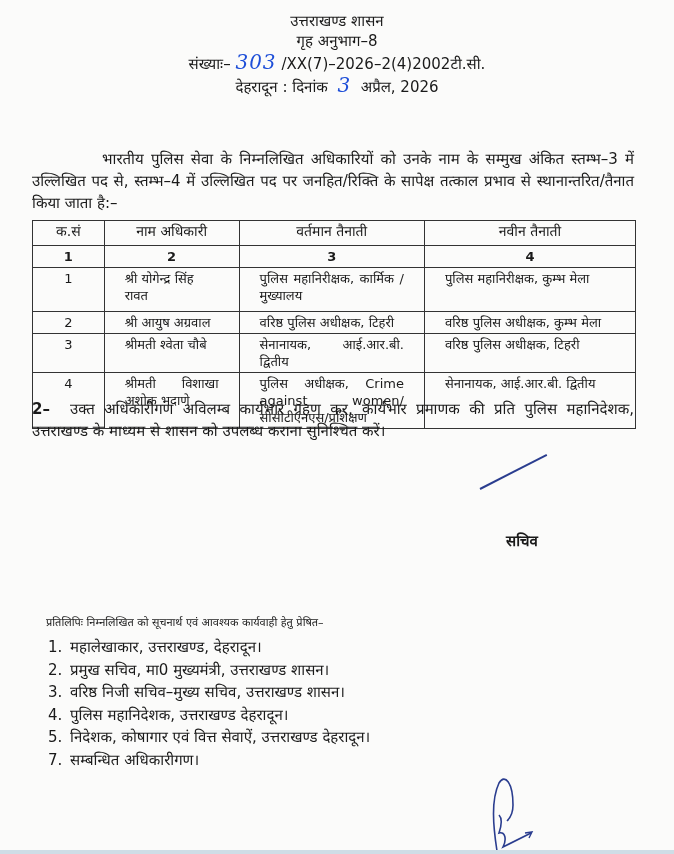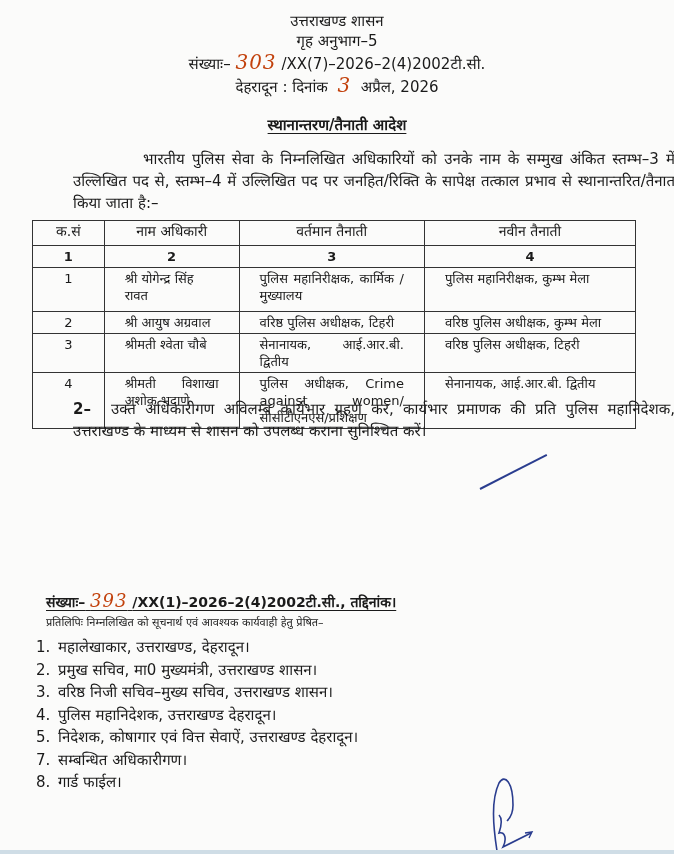--- a/index.html
+++ b/index.html
@@ -11,25 +11,25 @@
       position:relative;
     }
     .page { position:absolute; left:0; top:0; width:538px; height:850px; }
     .bottom-strip { position:absolute; left:0; top:850px; width:674px; height:4px; background:#cfdde6; }
     .center { position:absolute; left:0; width:674px; text-align:center; }
     .hdr { font-size:15px; line-height:18px; }
     .hdr.gov { top:12px; }
     .hdr.dept { top:32px; }
     .hdr.num { top:53px; }
     .hdr.date { top:76px; }
-    .hw { font-family:"DejaVu Serif", serif; color:#c2410c; font-size:20px; font-style:italic; letter-spacing:1px; }
+    .hw { font-family:"DejaVu Serif", serif; color:#1d4ed8; font-size:20px; font-style:italic; letter-spacing:1px; }
     .title { top:114px; font-size:15px; font-weight:bold; text-decoration:underline; text-underline-offset:3px; }
     .para {
       position:absolute; left:32px; width:602px;
-      font-size:15px; line-height:22px; text-align:justify;margin-left:41px;
+      font-size:15px; line-height:22px; text-align:justify;
     }
     .para1 { top:148px; text-indent:70px; }
     table.tbl {
       position:absolute; left:32px; top:220px; width:604px;
       border-collapse:collapse; font-size:13px;
     }
     table.tbl td, table.tbl th {
       border:1px solid #333; padding:2px 20px; vertical-align:top; line-height:17px;
     }
     table.tbl th { font-weight:normal; font-size:14px; text-align:center; height:20px; }
@@ -38,44 +38,43 @@
     .c2 { width:120px; }
     .c3 { width:186px; text-align:justify; }
     .c4 { width:230px; }
     .para2 { top:398px; }
     .para2 .lead { font-weight:bold; margin-right:20px; }
     .sig-line { position:absolute; left:480px; top:488px; width:75px; height:2px; background:#2a3d8f; transform:rotate(-27deg); transform-origin:left center; }
     .signer { position:absolute; left:462px; top:530px; width:120px; text-align:center; font-size:15px; line-height:22px; font-weight:bold; }
     .ref { position:absolute; left:46px; top:590px; font-size:14px; font-weight:bold; text-decoration:underline; text-underline-offset:3px; }
     .ref .hw { font-size:18px; font-weight:normal; }
     .copy-intro { position:absolute; left:46px; top:614px; font-size:11px; }
-    .copy-list { position:absolute; left:36px; top:636px; margin:0; padding:0; list-style:none; font-size:15px; }
+    .copy-list { position:absolute; left:48px; top:636px; margin:0; padding:0; list-style:none; font-size:15px; }
     .copy-list li { line-height:22.5px; }
     .copy-list .n { display:inline-block; width:22px; }
     .initials { position:absolute; left:485px; top:775px; }
   </style>
 </head>
 <body>
 
 <div class="page">
 
   <div class="center hdr gov">उत्तराखण्ड शासन</div>
-  <div class="center hdr dept">गृह अनुभाग–5</div>
+  <div class="center hdr dept">गृह अनुभाग–8</div>
   <div class="center hdr num">
     <span>संख्याः–</span>
     <span class="hw">303</span>
     <span>/XX(7)–2026–2(4)2002टी.सी.</span>
   </div>
   <div class="center hdr date">
     <span>देहरादून : दिनांक</span>
     &nbsp;<span class="hw">3</span>&nbsp;
     <span>अप्रैल, 2026</span>
   </div>
 
-  <div class="center title">स्थानान्तरण/तैनाती आदेश</div>
 
   <div class="para para1">भारतीय पुलिस सेवा के निम्नलिखित अधिकारियों को उनके नाम के सम्मुख अंकित स्तम्भ–3 में उल्लिखित पद से, स्तम्भ–4 में उल्लिखित पद पर जनहित/रिक्ति के सापेक्ष तत्काल प्रभाव से स्थानान्तरित/तैनात किया जाता है:–</div>
 
   <table class="tbl">
     <tbody>
         <tr>
       <th class="c1">क.सं</th>
       <th class="c2">नाम अधिकारी</th>
       <th class="c3" style="text-align:center">वर्तमान तैनाती</th>
       <th class="c4">नवीन तैनाती</th>
@@ -112,37 +111,32 @@
     </tr>
   </tbody>
     </table>
 
   <div class="para para2">
     <span class="lead">2–</span><span>उक्त अधिकारीगण अविलम्ब कार्यभार ग्रहण कर, कार्यभार प्रमाणक की प्रति पुलिस महानिदेशक, उत्तराखण्ड के माध्यम से शासन को उपलब्ध कराना सुनिश्चित करें।</span>
   </div>
 
   <div class="sig-line"></div>
   <div class="signer">
+    <div>सचिव</div>
   </div>
 
-  <div class="ref">
-    <span>संख्याः–</span>
-    <span class="hw">393</span>
-    <span>/XX(1)–2026–2(4)2002टी.सी., तद्दिनांक।</span>
-  </div>
   <div class="copy-intro">प्रतिलिपिः निम्नलिखित को सूचनार्थ एवं आवश्यक कार्यवाही हेतु प्रेषित–</div>
 
   <ul class="copy-list">
     <li><span class="n">1.</span><span>महालेखाकार, उत्तराखण्ड, देहरादून।</span></li>
     <li><span class="n">2.</span><span>प्रमुख सचिव, मा0 मुख्यमंत्री, उत्तराखण्ड शासन।</span></li>
     <li><span class="n">3.</span><span>वरिष्ठ निजी सचिव–मुख्य सचिव, उत्तराखण्ड शासन।</span></li>
     <li><span class="n">4.</span><span>पुलिस महानिदेशक, उत्तराखण्ड देहरादून।</span></li>
     <li><span class="n">5.</span><span>निदेशक, कोषागार एवं वित्त सेवाऐं, उत्तराखण्ड देहरादून।</span></li>
     <li><span class="n">7.</span><span>सम्बन्धित अधिकारीगण।</span></li>
-    <li><span class="n">8.</span><span>गार्ड फाईल।</span></li>
   </ul>
 
   <svg class="initials" width="60" height="78" viewBox="0 0 60 78">
     <path d="M12 76 C8 50 6 25 14 8 C20 -2 28 8 28 30 C28 40 24 44 22 46" fill="none" stroke="#2a3d8f" stroke-width="1.6"></path>
     <path d="M14 40 C18 44 16 52 14 58 C20 56 22 64 18 72 L46 58" fill="none" stroke="#2a3d8f" stroke-width="1.6"></path>
     <path d="M40 58 L47 57 L44 63" fill="none" stroke="#2a3d8f" stroke-width="1.4"></path>
   </svg>
 </div>
 
 <div class="bottom-strip"></div>

